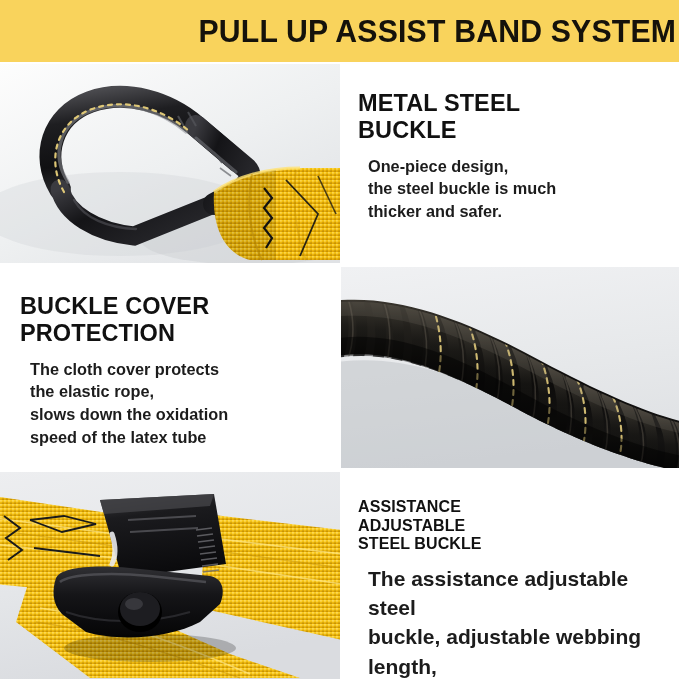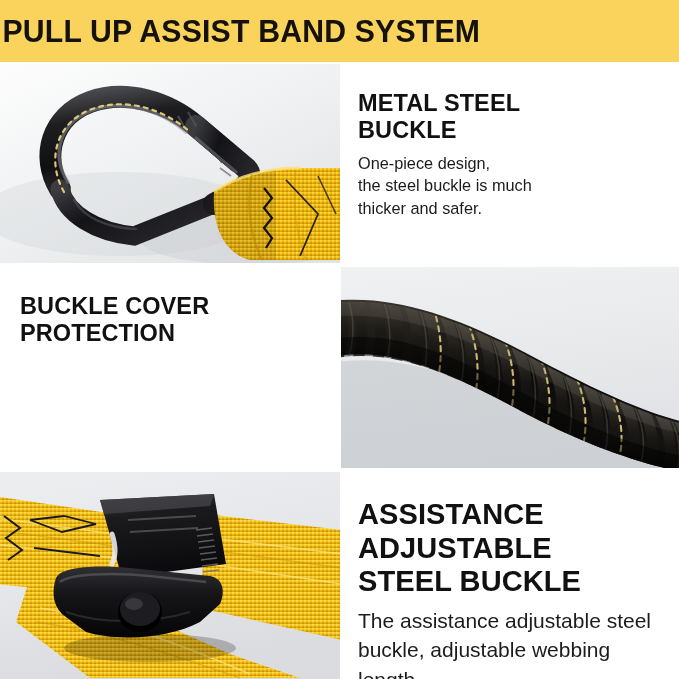--- a/index.html
+++ b/index.html
@@ -25,21 +25,21 @@
   
   .header-banner {
     position: absolute;
     left: 0;
     top: 0;
     width: 679px;
     height: 62px;
     background: #f9d35c;
     display: flex;
     align-items: center;
-    justify-content: flex-start;
+    justify-content: flex-end;
     box-sizing: border-box;
   }
   .header-title {
     font-family: "Liberation Sans", sans-serif;
     font-weight: bold;
     font-size: 30.5px;
     letter-spacing: 0.2px;
     color: #15120b;
     white-space: nowrap;
     transform: scaleX(0.99);
@@ -71,29 +71,29 @@
   .feature-title {
     font-family: "Liberation Sans", sans-serif;
     font-weight: bold;
     font-size: 23.5px;
     line-height: 1.16;
     letter-spacing: 0.1px;
     color: #111111;
     margin: 0 0 7px 0;
     white-space: pre-line;
   }
-  .feature-title.t3 { font-size: 29px; }
+  .feature-title.t3 { font-size: 16px; }
 
   .feature-body {
     font-family: "Liberation Sans", sans-serif;
-    font-weight: normal;
+    font-weight: bold;
     font-size: 16.3px;
     line-height: 1.40;
     color: #1c1c1c;
-    margin: 0;
+    margin: 10px;
     white-space: pre-line;
   }
   .feature-body.b3 { font-size: 21px; line-height: 1.40; }
 
   
   .photo-carabiner {
     background:
       radial-gradient(ellipse 60% 55% at 30% 22%, #ffffff 0%, #f6f6f6 45%, #e7e8ea 100%),
       linear-gradient(160deg, #fcfcfc 0%, #eceef0 55%, #e2e4e7 100%);
   }
@@ -191,20 +191,24 @@
     <h2 class="feature-title">METAL STEEL
 BUCKLE</h2>
     <p class="feature-body">One-piece design,
 the steel buckle is much
 thicker and safer.</p>
   </div>
 
   <div class="cell text-cell r2 cL">
     <h2 class="feature-title">BUCKLE COVER
 PROTECTION</h2>
+    <p class="feature-body">The cloth cover protects
+the elastic rope,
+slows down the oxidation
+speed of the latex tube</p>
   </div>
 
   <div class="cell photo-cell photo-rope r2 cR">
     <svg class="photo-svg" viewBox="0 0 338 201" preserveAspectRatio="none">
       <defs>
         <linearGradient id="bgRope" x1="0" y1="0" x2="0.2" y2="1">
           <stop offset="0%" stop-color="#f0f1f3"></stop>
           <stop offset="60%" stop-color="#e6e8ea"></stop>
           <stop offset="100%" stop-color="#dfe1e4"></stop>
         </linearGradient>

